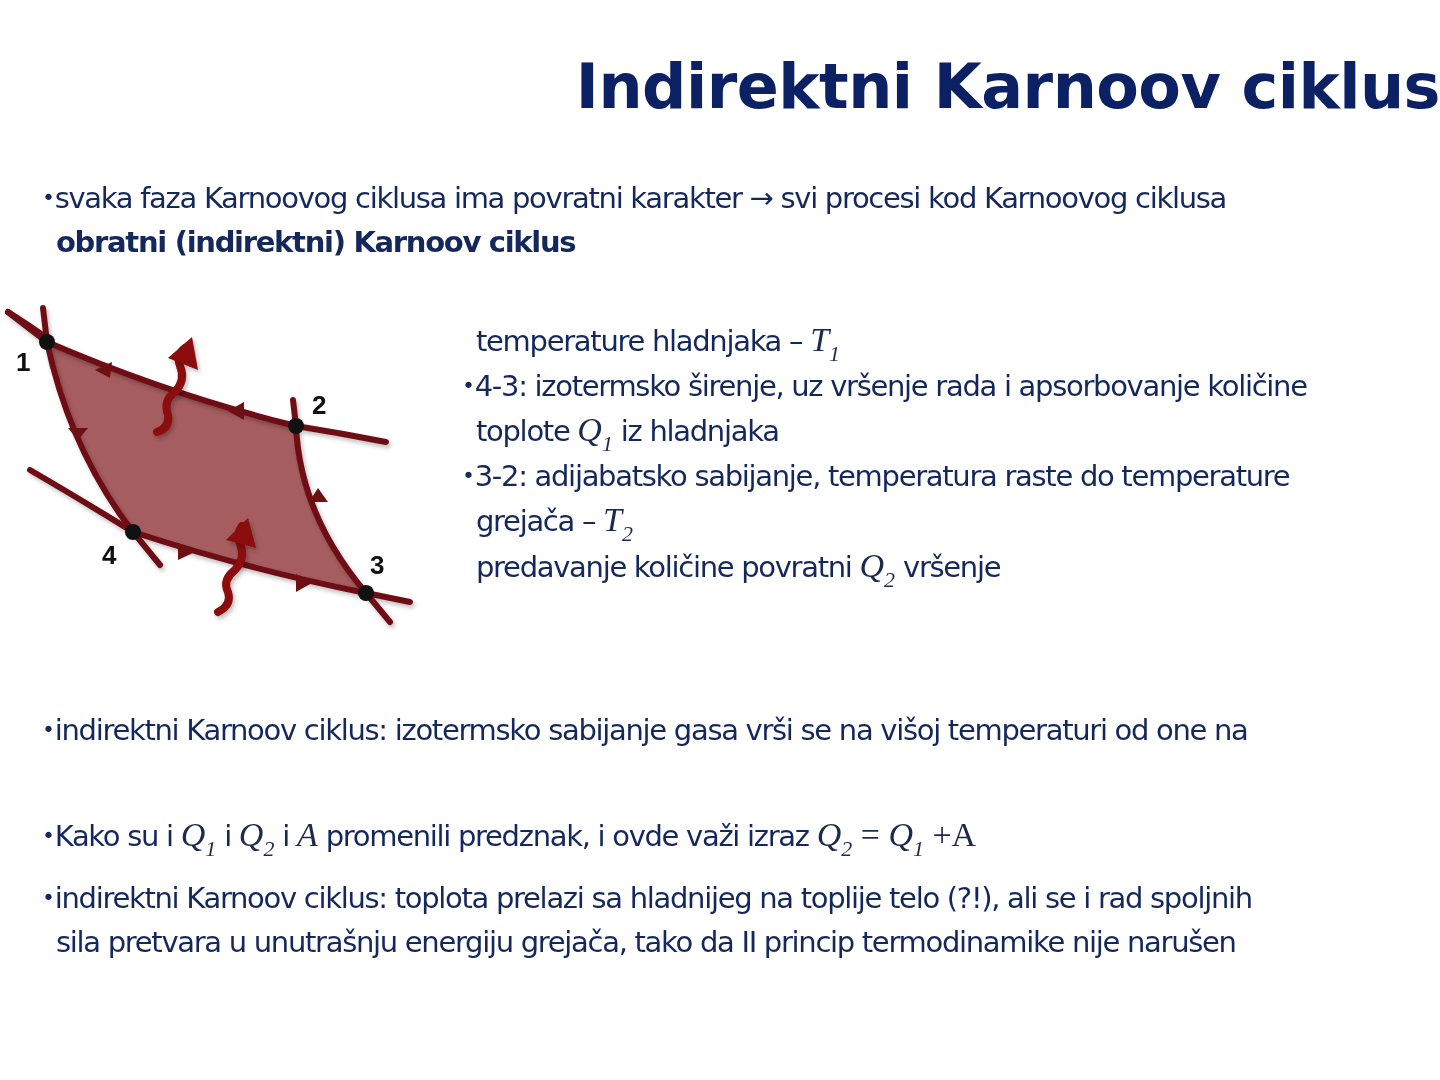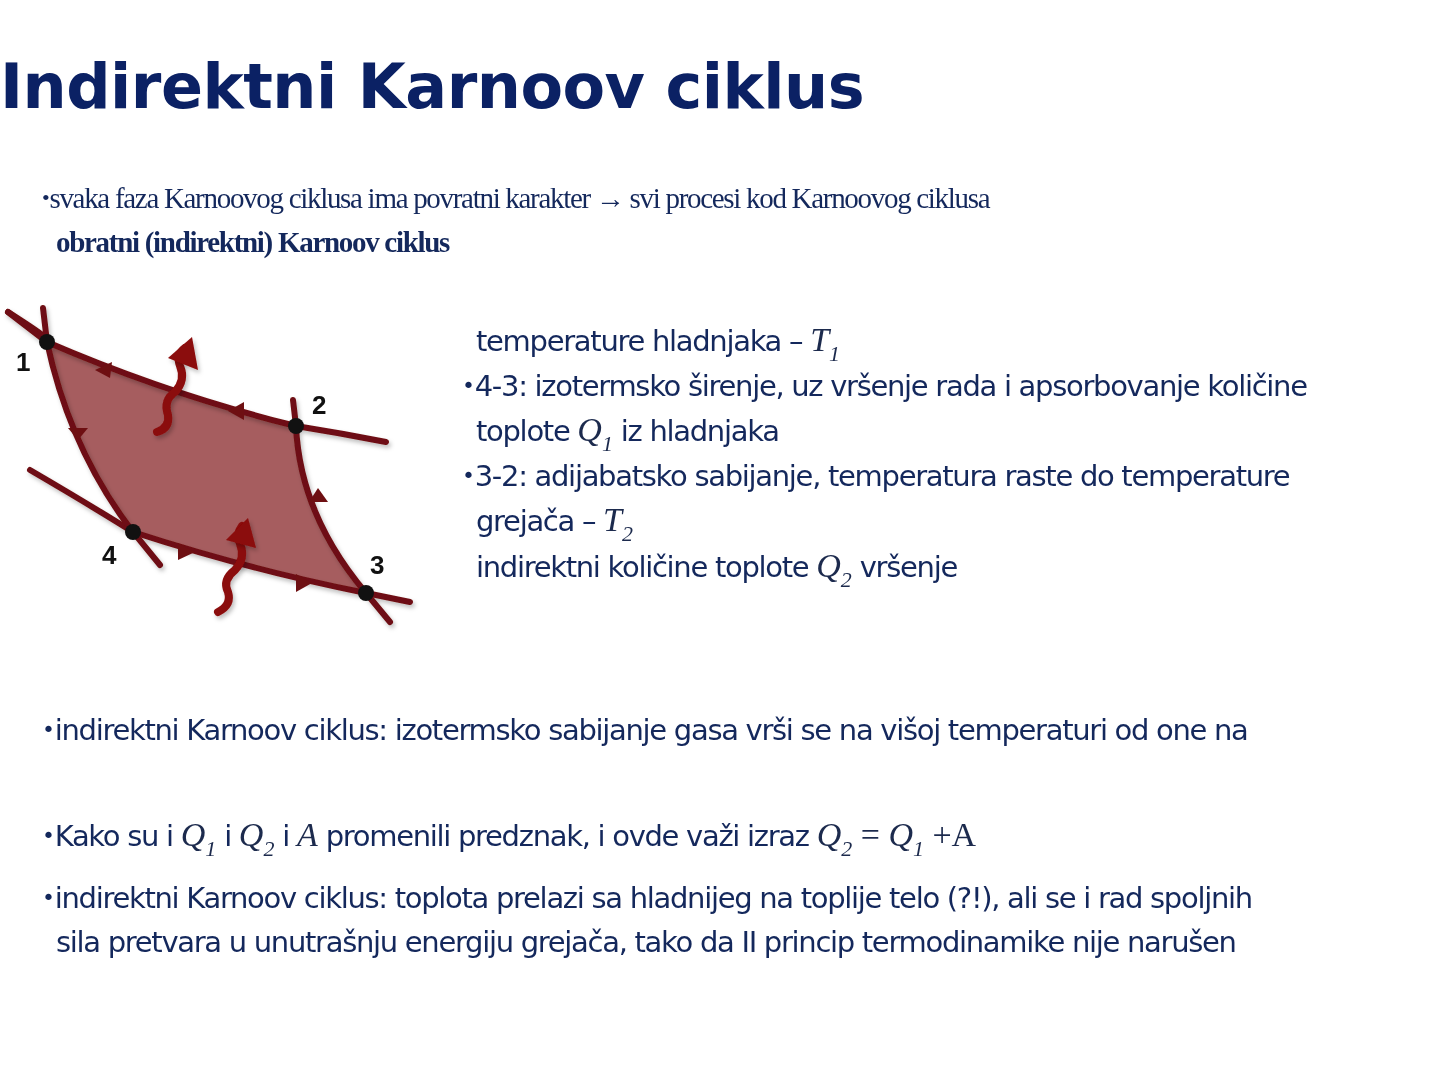--- a/index.html
+++ b/index.html
@@ -2,40 +2,40 @@
 <html><head>
   <meta charset="utf-8">
   <style>
     html, body { margin: 0; padding: 0; }
     body {
       width: 1440px; height: 1080px; background: #ffffff; position: relative; overflow: hidden;
       font-family: "Liberation Sans", "DejaVu Sans", sans-serif;
       color: #14285c;
     }
     .title {
-      position: absolute; left: 0; right: 0; top: 50px; text-align: left;
+      position: absolute; left: 0; right: 0; top: 50px; text-align: right;
       font-size: 62px; font-weight: bold; color: #0b2164; letter-spacing: -0.5px;
       font-family: "DejaVu Sans", "Liberation Sans", sans-serif;
     }
     .para {
       position: absolute; font-size: 29px; line-height: 43.5px; color: #14285c;
       font-family: "DejaVu Sans", "Liberation Sans", sans-serif;
       letter-spacing: -1.3px;
     }
     .para .line { display: block; white-space: nowrap; }
     .para .indent { padding-left: 14px; }
     .bullet { font-size: 22px; vertical-align: 3px; margin-right: 1px; }
     .bold { font-weight: bold; }
     .math {
       font-family: Liberation Serif, serif; font-style: italic;
       font-size: 34px; letter-spacing: 0; color: #1c2a4d;
     }
     .math sub { font-size: 22px; vertical-align: -10px; line-height: 0; }
     .math .op { font-style: normal; }
-    #intro { left: 42px; top: 176px; font-family: Liberation Serif, serif; }
+    #intro { left: 42px; top: 176px; }
     #steps { left: 462px; top: 318px; }
     #note1 { left: 42px; top: 708px; }
     #note2 { left: 42px; top: 813px; }
     #note3 { left: 42px; top: 876px; }
     #diagram { position: absolute; left: 0; top: 300px; width: 440px; height: 340px; }
     #diagram text { font-family: "Liberation Sans", sans-serif; font-weight: bold; font-size: 26px; fill: #111; }
   </style>
 </head>
 <body>
 
@@ -98,21 +98,21 @@
 
 <div class="para" id="steps">
   <span class="line indent"><span>temperature hladnjaka – </span><span class="math"><span>T</span><sub>1</sub></span><span></span></span>
 
   <span class="line"><span class="bullet">•</span><span>4-3: izotermsko širenje, uz vršenje rada i apsorbovanje količine</span></span>
   <span class="line indent"><span>toplote </span><span class="math"><span>Q</span><sub>1</sub></span><span> iz hladnjaka</span></span>
 
   <span class="line"><span class="bullet">•</span><span>3-2: adijabatsko sabijanje, temperatura raste do temperature</span></span>
   <span class="line indent"><span>grejača – </span><span class="math"><span>T</span><sub>2</sub></span><span></span></span>
 
-  <span class="line indent"><span>indirektni količine toplote </span><span class="math"><span>Q</span><sub>2</sub></span><span> vršenje</span></span>
+  <span class="line indent"><span>predavanje količine povratni </span><span class="math"><span>Q</span><sub>2</sub></span><span> vršenje</span></span>
 </div>
 
 <div class="para" id="note1">
   <span class="line"><span class="bullet">•</span><span>indirektni Karnoov ciklus: izotermsko sabijanje gasa vrši se na višoj temperaturi od one na</span></span>
 </div>
 
 <div class="para" id="note2">
   <span class="line"><span class="bullet">•</span><span>Kako su i </span><span class="math"><span>Q</span><sub>1</sub></span><span> i </span><span class="math"><span>Q</span><sub>2</sub></span><span> i </span><span class="math">A</span><span> promenili predznak, i ovde važi izraz </span><span class="math"><span>Q</span><sub>2</sub><span class="op"> = </span><span>Q</span><sub>1</sub><span class="op"> +A</span></span></span>
 </div>
 

